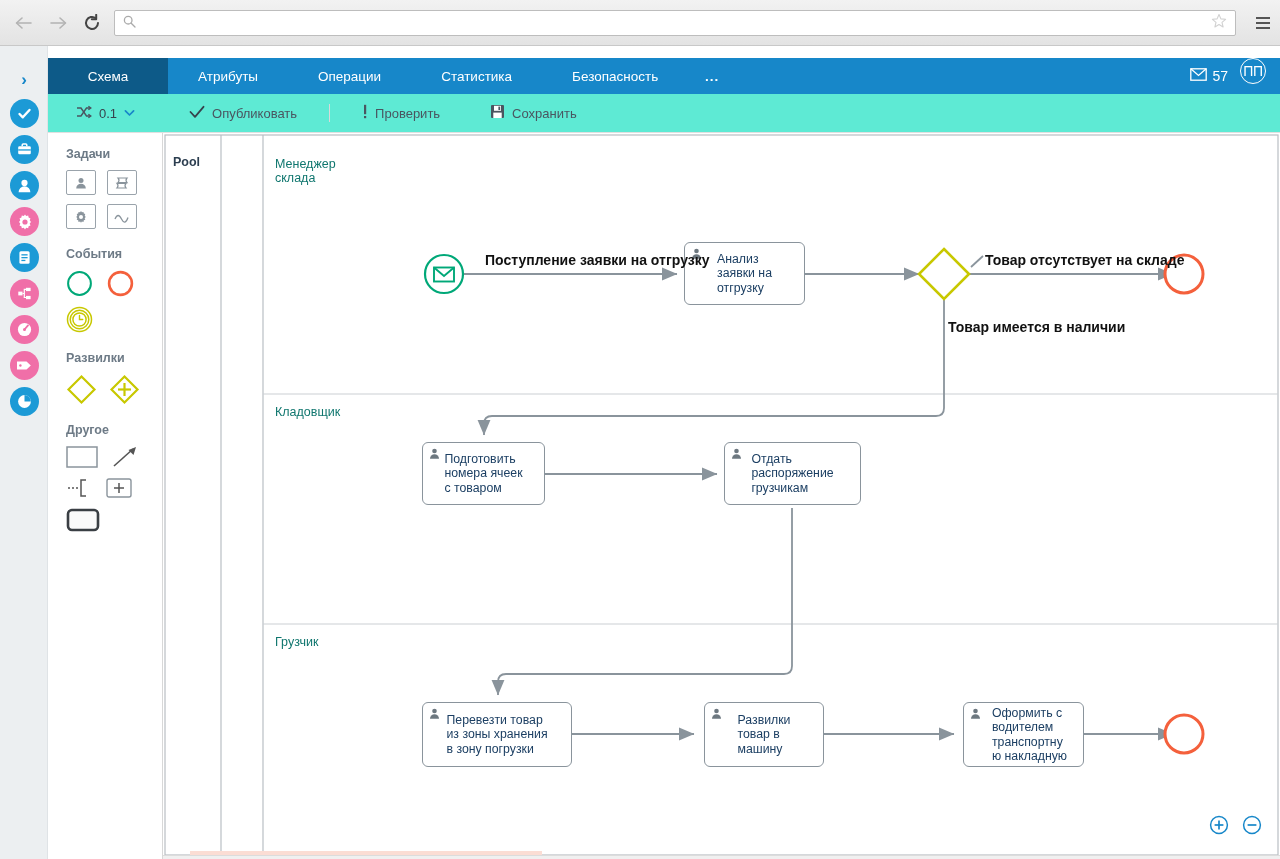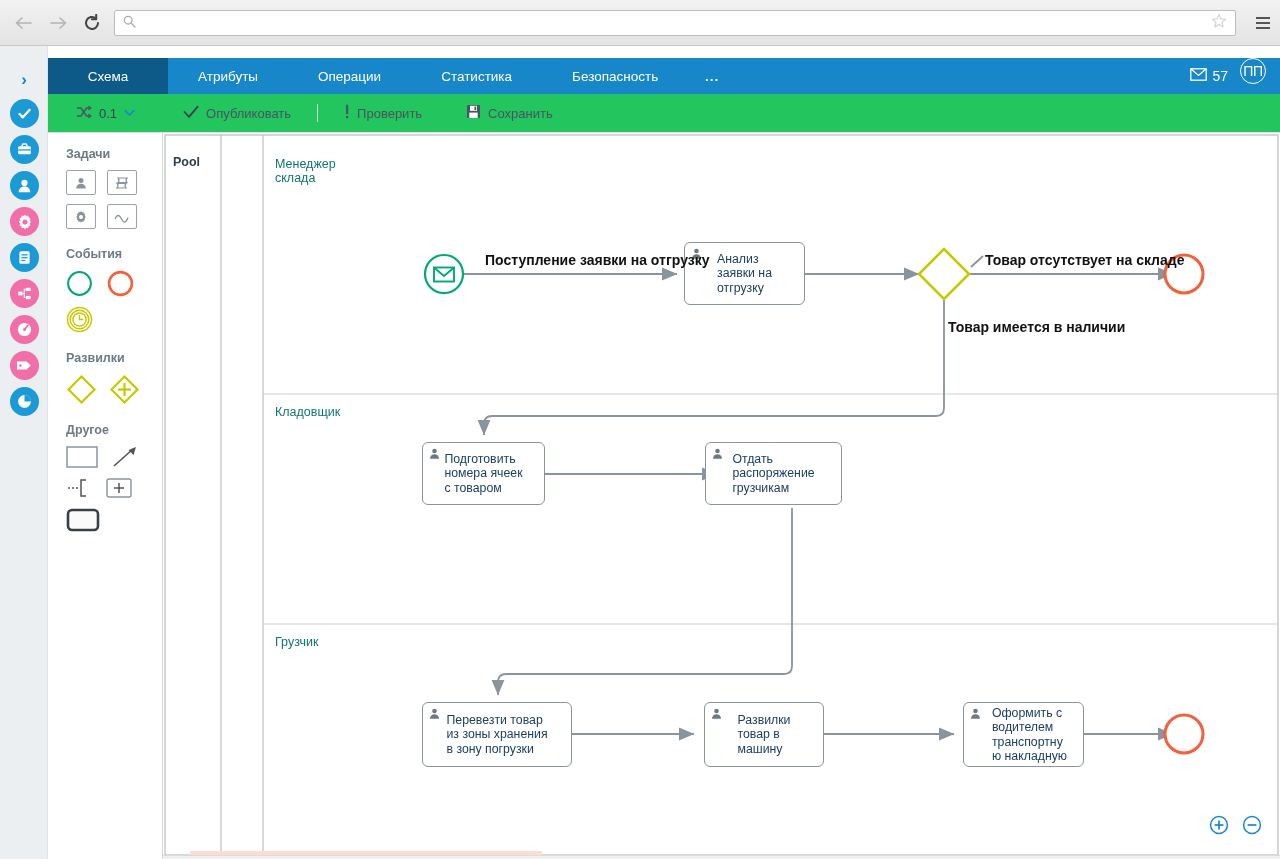--- a/index.html
+++ b/index.html
@@ -74,22 +74,22 @@
   #avatar {
     width: 26px; height: 26px; border-radius: 50%;
     border: 1.5px solid #fff; color: #fff; font-size: 14px;
     display: flex; align-items: center; justify-content: center;
     margin-right: 14px; letter-spacing: -.3px;
   }
 
   
   #toolbar {
     position: absolute; left: 48px; top: 48px; width: 1232px; height: 39px;
-    background: #22c55e; border-bottom: 1px solid #e0e0e0;
-    display: flex; align-items: center; padding-left: 18px; gap: 12px;
+    background: #5eead4; border-bottom: 1px solid #e0e0e0;
+    display: flex; align-items: center; padding-left: 18px; gap: 18px;
   }
   .tool-item {
     display: flex; align-items: center; gap: 7px; height: 30px;
     padding: 0 10px; color: #4a5560; font-size: 13px; cursor: pointer;
     white-space: nowrap;
   }
   .tool-sep { width: 1px; height: 18px; background: #d9d9d9; margin: 0 4px; }
   #zoom-value { color: #37424c; font-size: 13px; }
   .caret { color: #1787c9; font-size: 10px; }
 
@@ -533,21 +533,21 @@
         <svg width="13" height="13" viewBox="0 0 13 13">
             <circle cx="6.5" cy="4" r="2.3" fill="#6d7880"></circle>
             <path d="M2 11.8 a4.5 4.5 0 0 1 9 0 z" fill="#6d7880"></path>
           </svg>
       </span>
       <span style="white-space:pre-line;">Подготовить
 номера ячеек
 с товаром</span>
     </div>
 
-    <div class="task" style="left:542px; top:309px; width:137px; height:63px;">
+    <div class="task" style="left:561px; top:309px; width:137px; height:63px;">
       <span class="task-person">
         <svg width="13" height="13" viewBox="0 0 13 13">
             <circle cx="6.5" cy="4" r="2.3" fill="#6d7880"></circle>
             <path d="M2 11.8 a4.5 4.5 0 0 1 9 0 z" fill="#6d7880"></path>
           </svg>
       </span>
       <span style="white-space:pre-line;">Отдать
 распоряжение
 грузчикам</span>
     </div>

